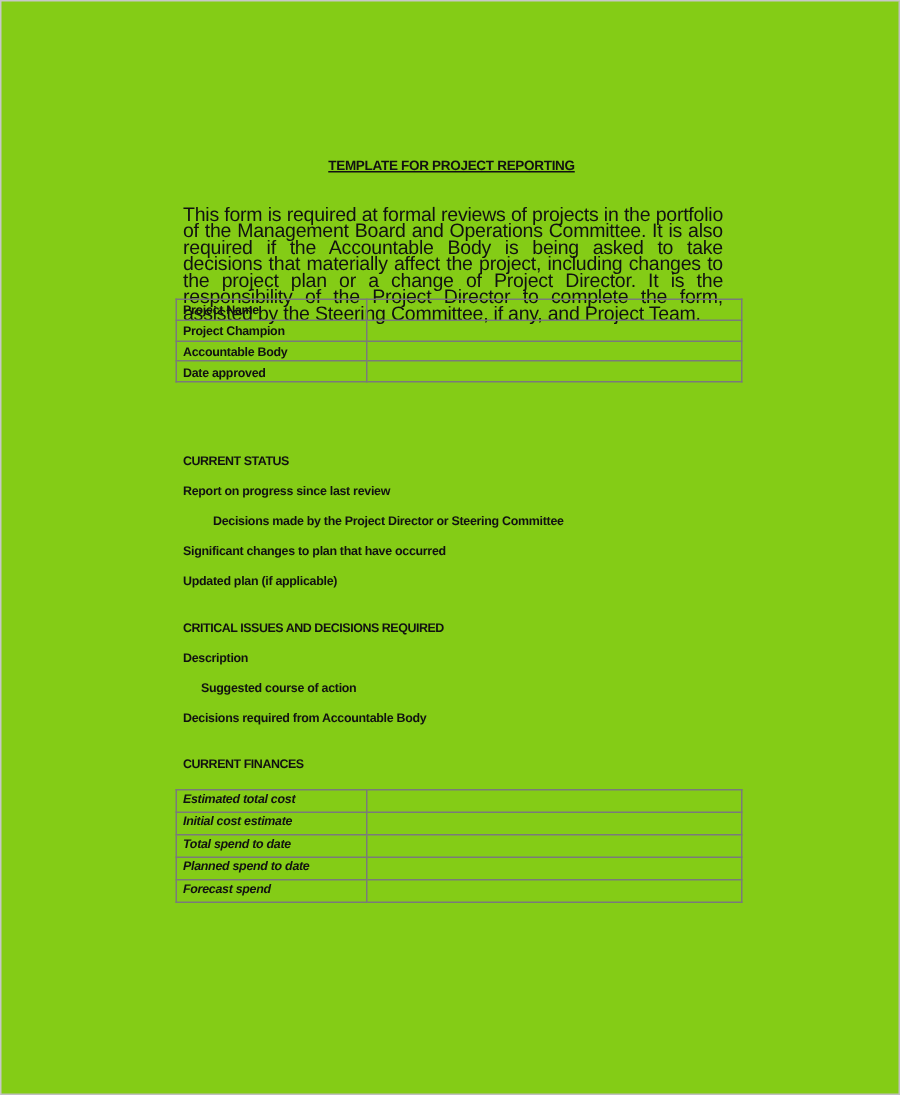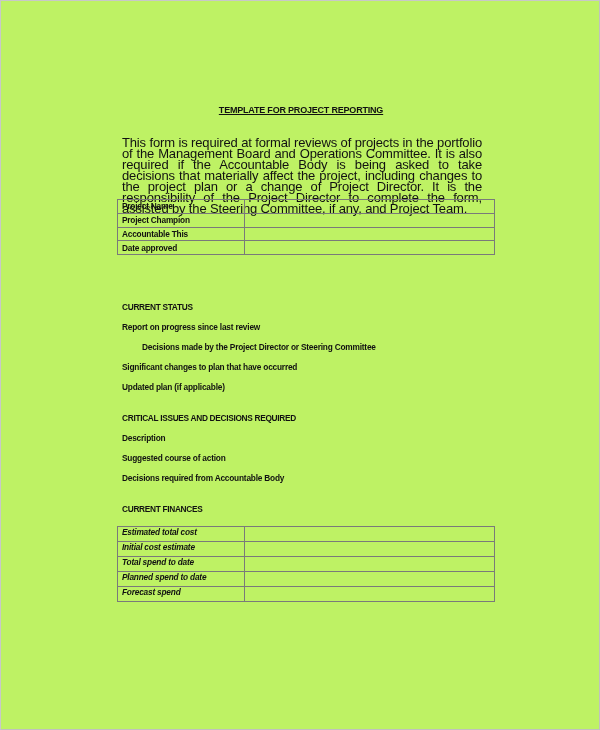--- a/index.html
+++ b/index.html
@@ -5,21 +5,21 @@
     html, body { margin: 0; padding: 0; }
     body {
       width: 600px; height: 730px; background: #ffffff;
       font-family: "Liberation Sans", sans-serif; color: #111;
       position: relative; overflow: hidden;
     }
     .page {
       position: absolute; left: 0; top: 0; width: 598px; height: 728px;
       border-top: 1px solid #c8c8c8; border-left: 1px solid #c8c8c8;
       border-right: 2px solid #c0c0c0; border-bottom: 2px solid #c0c0c0;
-      background: #bef264;
+      background: #84cc16;
     }
     .title {
       position: absolute; left: 0; width: 600px; top: 104px;
       text-align: center; font-size: 9px; font-weight: bold;
       text-decoration: underline; letter-spacing: -0.2px;
     }
     .intro {
       position: absolute; left: 121px; top: 136px; width: 360px;
       font-size: 13px; line-height: 11px; text-align: justify;
       letter-spacing: -0.15px;
@@ -57,39 +57,39 @@
     <tbody>
         <tr>
       <td class="label">Project Name</td>
       <td></td>
     </tr>
     <tr>
       <td class="label">Project Champion</td>
       <td></td>
     </tr>
     <tr>
-      <td class="label">Accountable This</td>
+      <td class="label">Accountable Body</td>
       <td></td>
     </tr>
     <tr>
       <td class="label">Date approved</td>
       <td></td>
     </tr>
   </tbody>
     </table>
 
   <div class="line heading" style="top:301px;">CURRENT STATUS</div>
   <div class="line" style="top:321px;">Report on progress since last review</div>
   <div class="line" style="top:341px;padding-left:20px;">Decisions made by the Project Director or Steering Committee</div>
   <div class="line" style="top:361px;">Significant changes to plan that have occurred</div>
   <div class="line" style="top:381px;">Updated plan (if applicable)</div>
 
   <div class="line heading" style="top:412px;">CRITICAL ISSUES AND DECISIONS REQUIRED</div>
   <div class="line" style="top:432px;">Description</div>
-  <div class="line" style="top:452px;">Suggested course of action</div>
+  <div class="line" style="top:452px;margin-left:12px;">Suggested course of action</div>
   <div class="line" style="top:472px;">Decisions required from Accountable Body</div>
 
   <div class="line heading" style="top:503px;">CURRENT FINANCES</div>
 
   <table class="form" id="finance-table">
     <tbody>
         <tr>
       <td class="label">Estimated total cost</td>
       <td></td>
     </tr>

